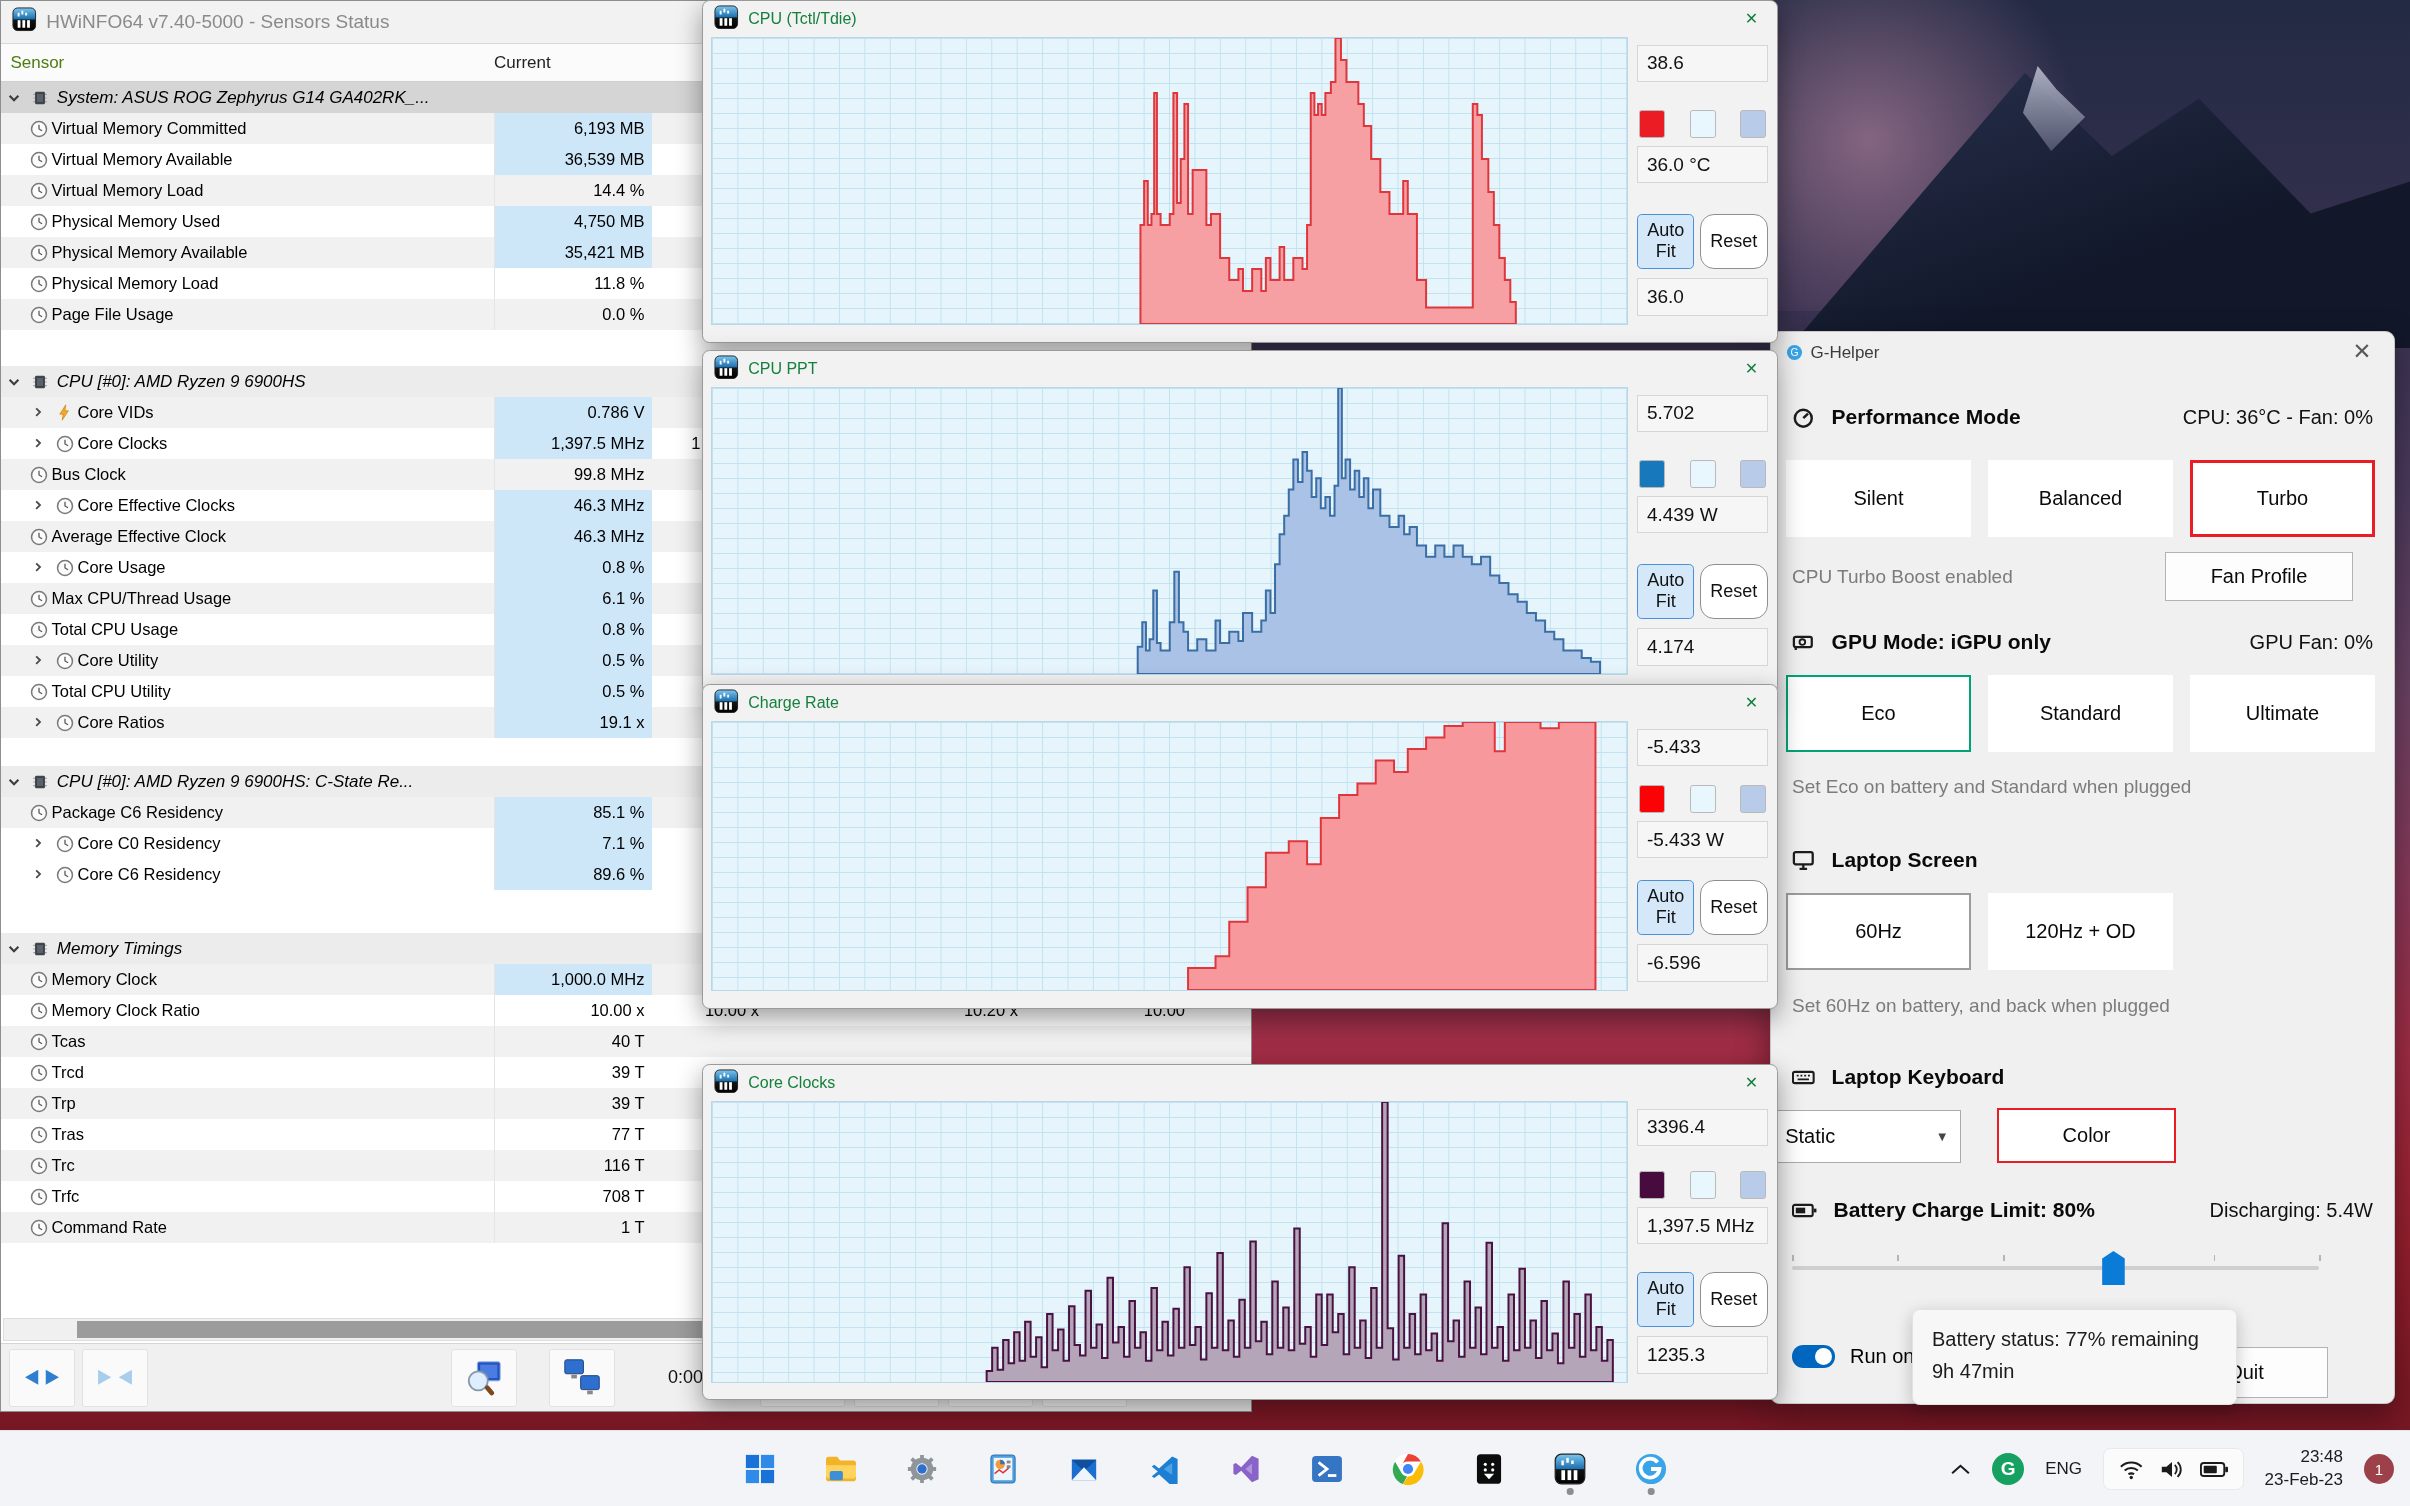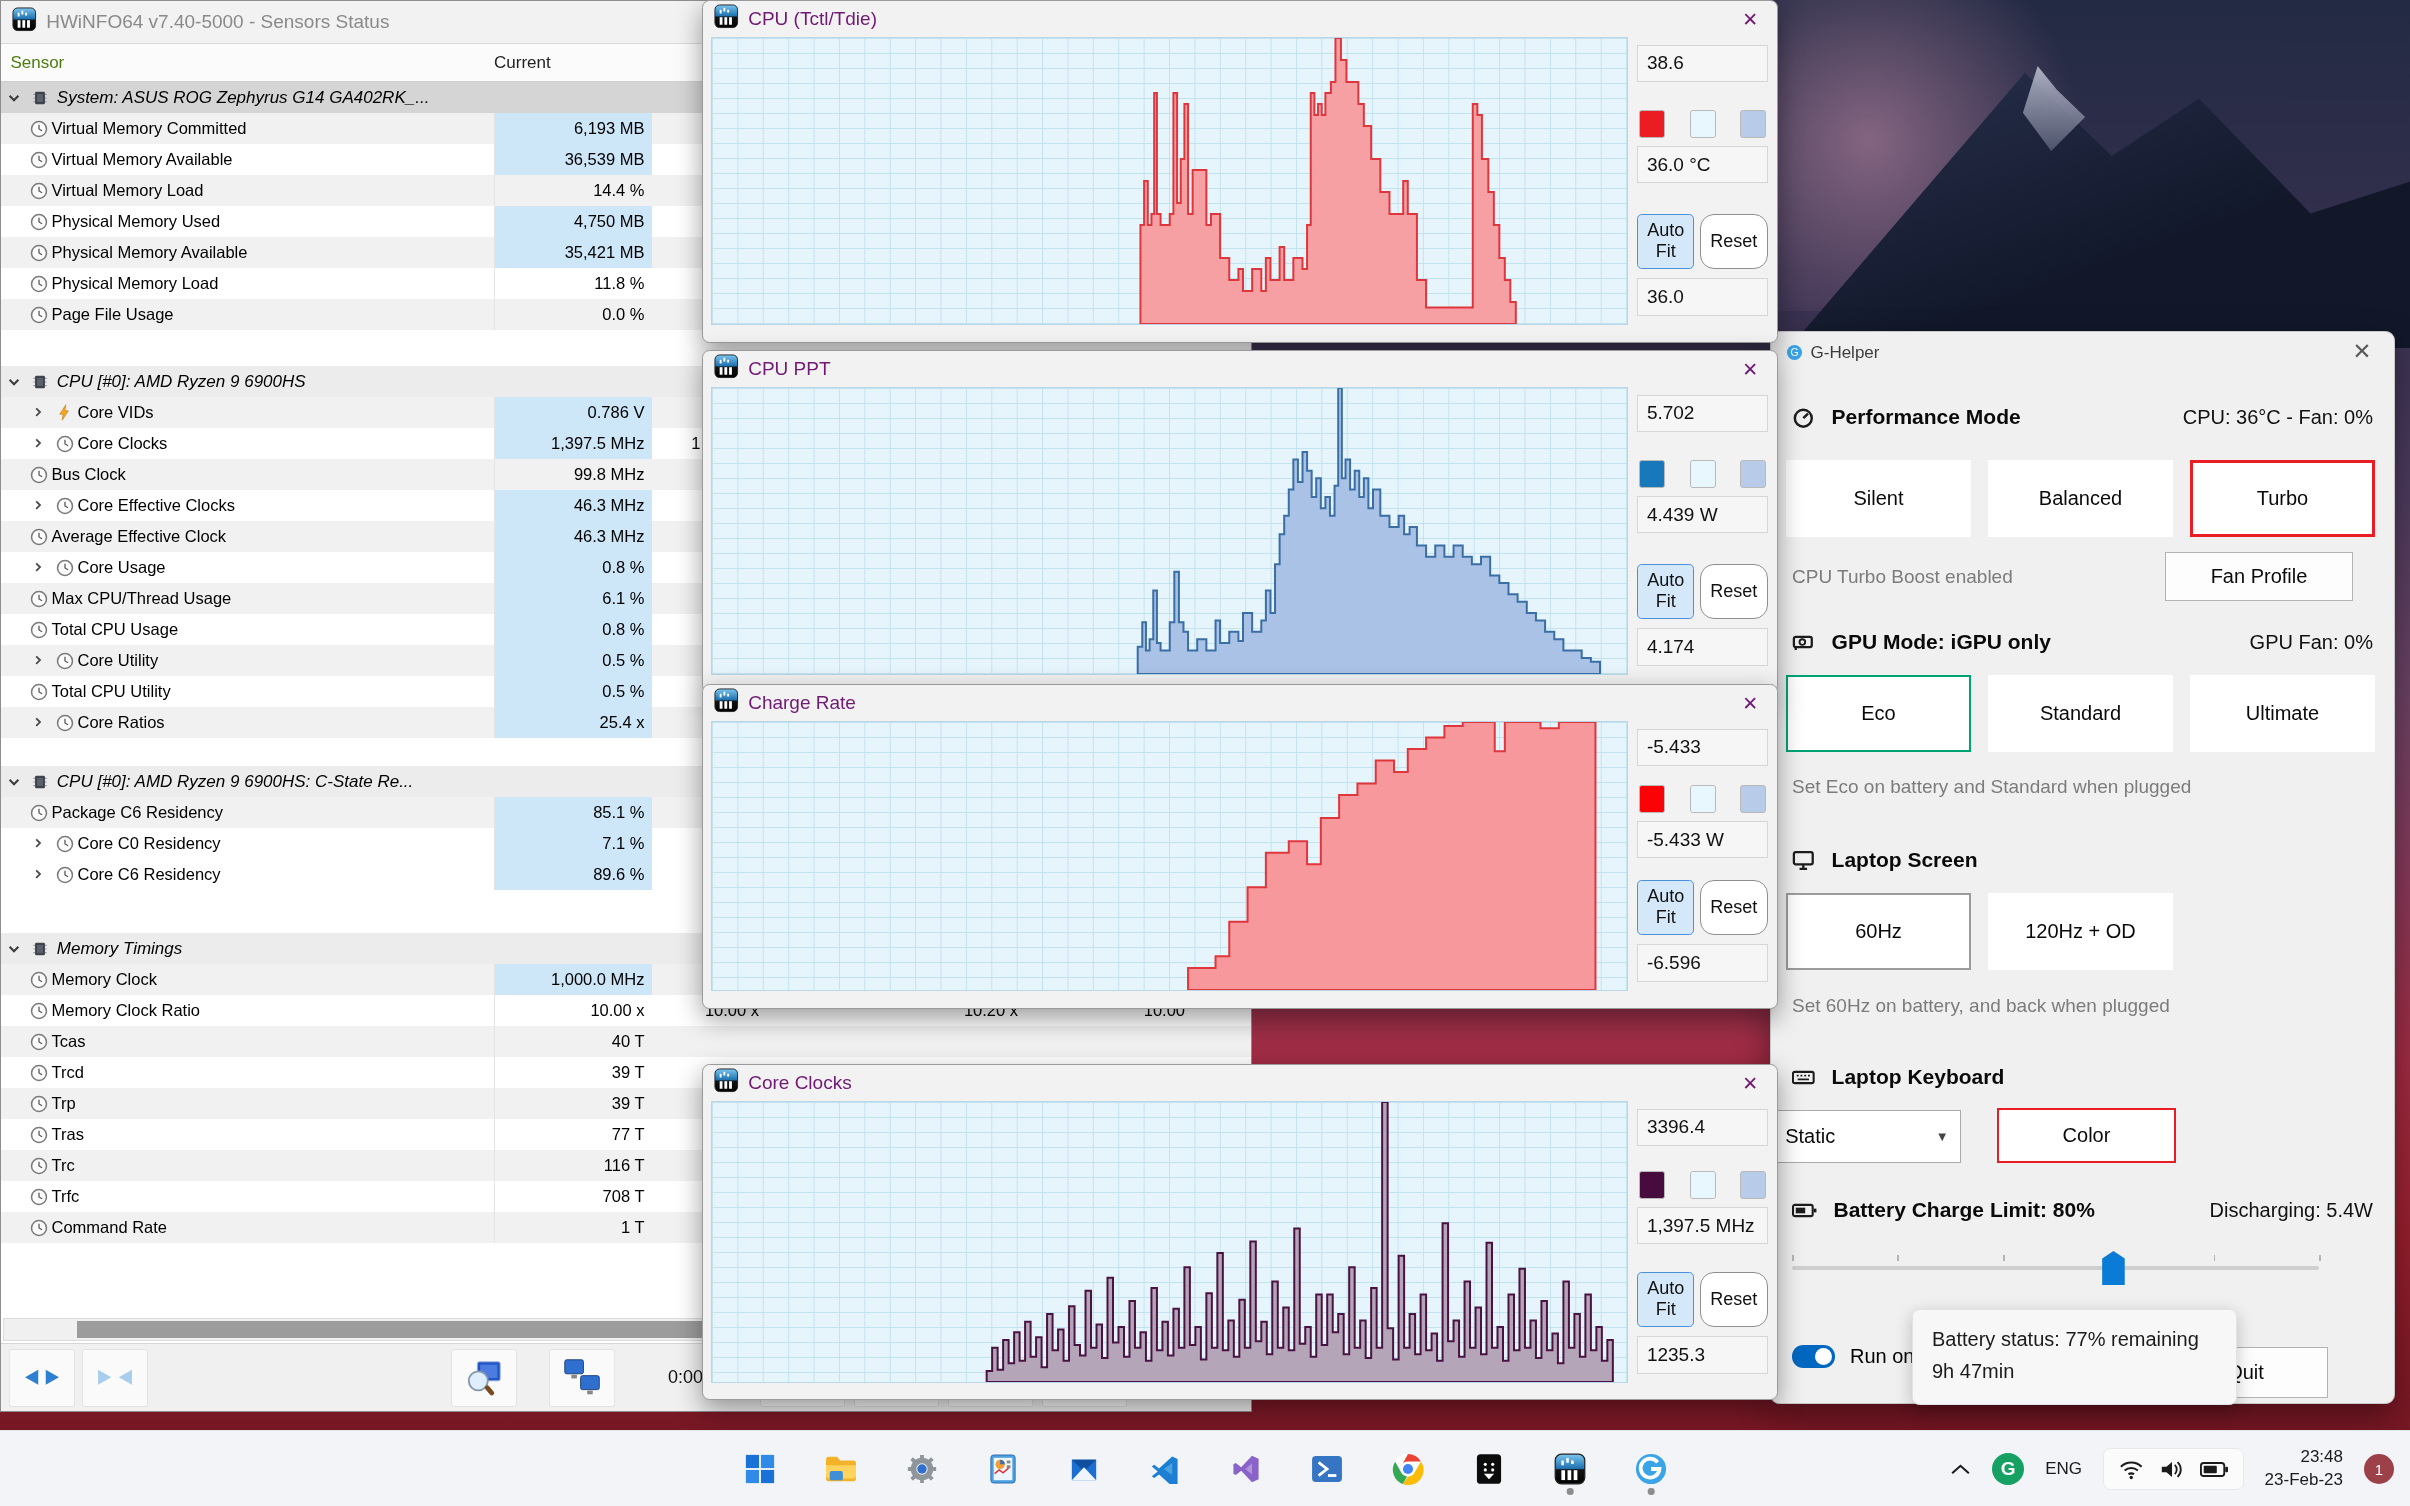--- a/index.html
+++ b/index.html
@@ -32,21 +32,21 @@
 .srow .frag{position:absolute;height:100%;display:flex;align-items:center;justify-content:flex-end}
 .gaprow{height:36px}
 .hw-hscroll{position:absolute;left:1.9px;bottom:70px;right:1.9px;height:22.6px;background:#f0f0f0;border:0.9px solid #dcdcdc}
 .hw-hthumb{position:absolute;left:73px;top:1.9px;width:1017px;height:17px;background:#9c9c9c}
 .hw-toolbar{position:absolute;left:0;bottom:0;width:100%;height:68px;background:#f0f0f0;border-top:0.9px solid #d5d5d5}
 .tbtn{position:absolute;top:4.7px;width:66px;height:58px;background:#fafafa;border:0.9px solid #e2e2e2;border-radius:2.8px;display:flex;align-items:center;justify-content:center}
 .uptime{position:absolute;left:667px;top:22.6px;font-size:18px;color:#111}
 
 .gwin{position:absolute;left:702px;width:1076px;background:#f2f2f2;border:0.9px solid #9a9a9a;border-radius:7.5px;box-shadow:0 9.4px 26px rgba(0,0,0,.38);z-index:3;overflow:hidden}
 .gtitle{height:36px;display:flex;align-items:center;gap:9.4px;padding:0 11.3px}
-.gtitle span{color:#701a75;font-size:19px}
+.gtitle span{color:#15803d;font-size:16px}
 .gbody{display:flex;align-items:stretch}
 .plot{flex:1;margin:0 0 9.4px 7.5px;position:relative;background-color:#e6f5fc;background-image:linear-gradient(#c2e2f0 0.9px,transparent 0.9px),linear-gradient(90deg,#c2e2f0 0.9px,transparent 0.9px);background-size:25.4px 15px;border:0.9px solid #b9d7e6}
 .plot svg{position:absolute;inset:0;width:100%;height:100%}
 .gpanel{width:149px;flex:0 0 149px;padding:7.5px 9.4px 9.4px 9.4px;display:flex;flex-direction:column}
 .pbox{background:#f6f6f6;border:0.9px solid #d6d6d6;padding:6.6px 8.5px;font-size:19px;color:#111}
 .swatches{display:flex;justify-content:space-between;margin:7.5px 1.9px}
 .sw{width:26px;height:28px;border-radius:2.8px;border:0.9px solid #b9b9b9}
 .pbtns{display:flex;gap:5.6px;margin:9.4px 0}
 .bfit{background:#d5e8f9;border:1.5px solid #4a90d9;border-radius:4.7px;font-size:18px;padding:5.6px 7.5px;color:#111}
 .brst{background:#fff;border:0.9px solid #8f8f8f;border-radius:14px;font-size:18px;padding:5.6px 9.4px;color:#111}
@@ -380,21 +380,21 @@
               <path d="M5.5 3l5 5-5 5" stroke="#4a4a4a" stroke-width="2.4" fill="none"></path>
             </svg>
           </span>
           <span class="ic">
             <svg viewBox="0 0 20 20" width="18" height="18">
               <circle cx="10" cy="10" r="8.3" fill="#fcfcfc" stroke="#7a7a7a" stroke-width="1.7"></circle>
               <path d="M10 5.2v4.8l3.4 2" stroke="#555" stroke-width="1.4" fill="none"></path>
             </svg>
           </span>
           <span>Core Ratios</span>
-          <span class="val hl">25.4 x</span>
+          <span class="val hl">19.1 x</span>
         </div>
         <div class="gaprow" style="height: 28px;"></div>
         <div class="srow hdr">
           <span class="chev">
             <svg width="14" height="14" viewBox="0 0 16 16">
               <path d="M3 5.5l5 5 5-5" stroke="#3b3b3b" stroke-width="2.4" fill="none"></path>
             </svg>
           </span>
           <span class="ic">
             <svg viewBox="0 0 20 20" width="18" height="18">

